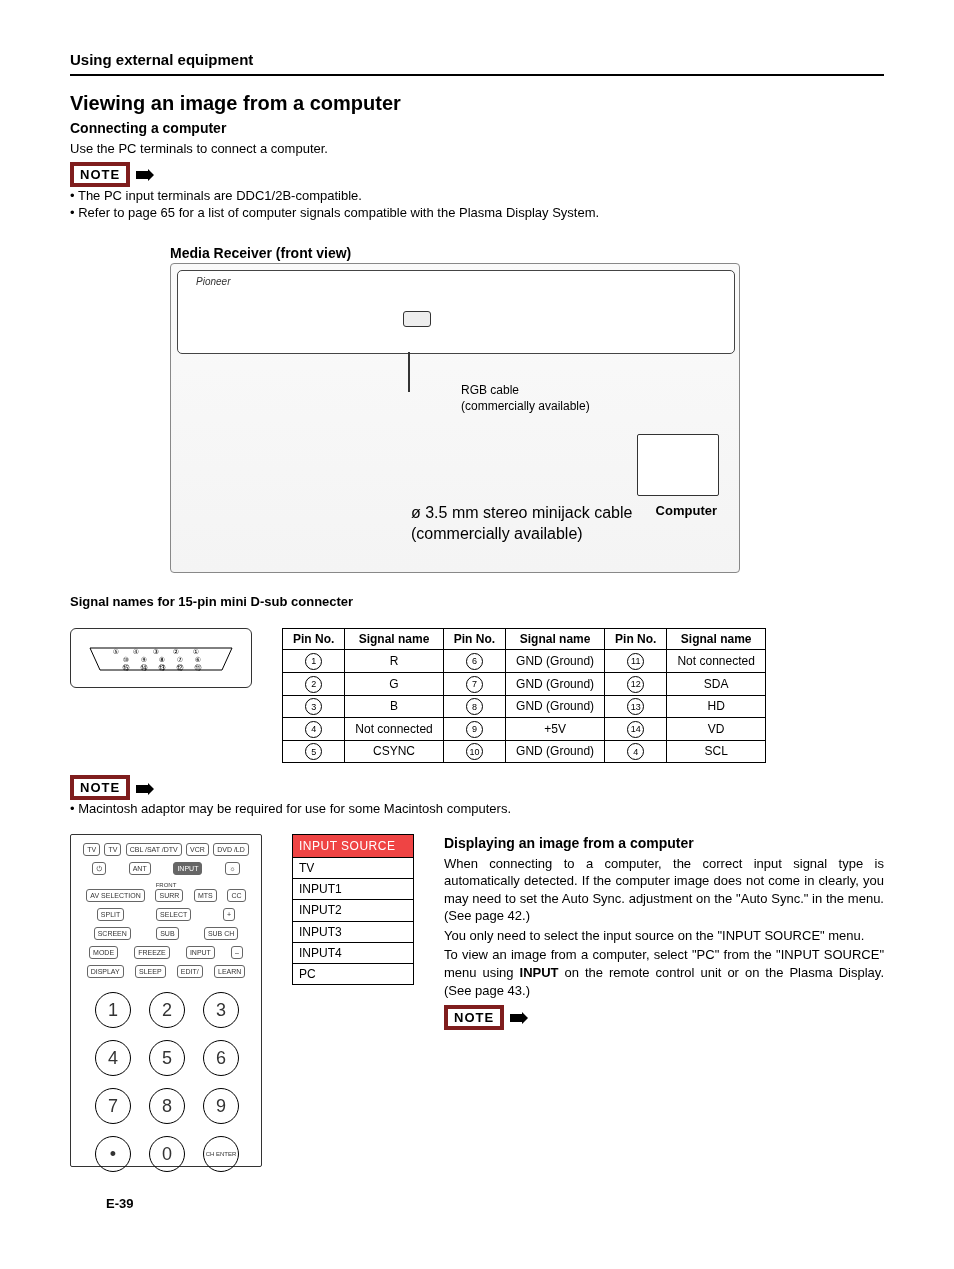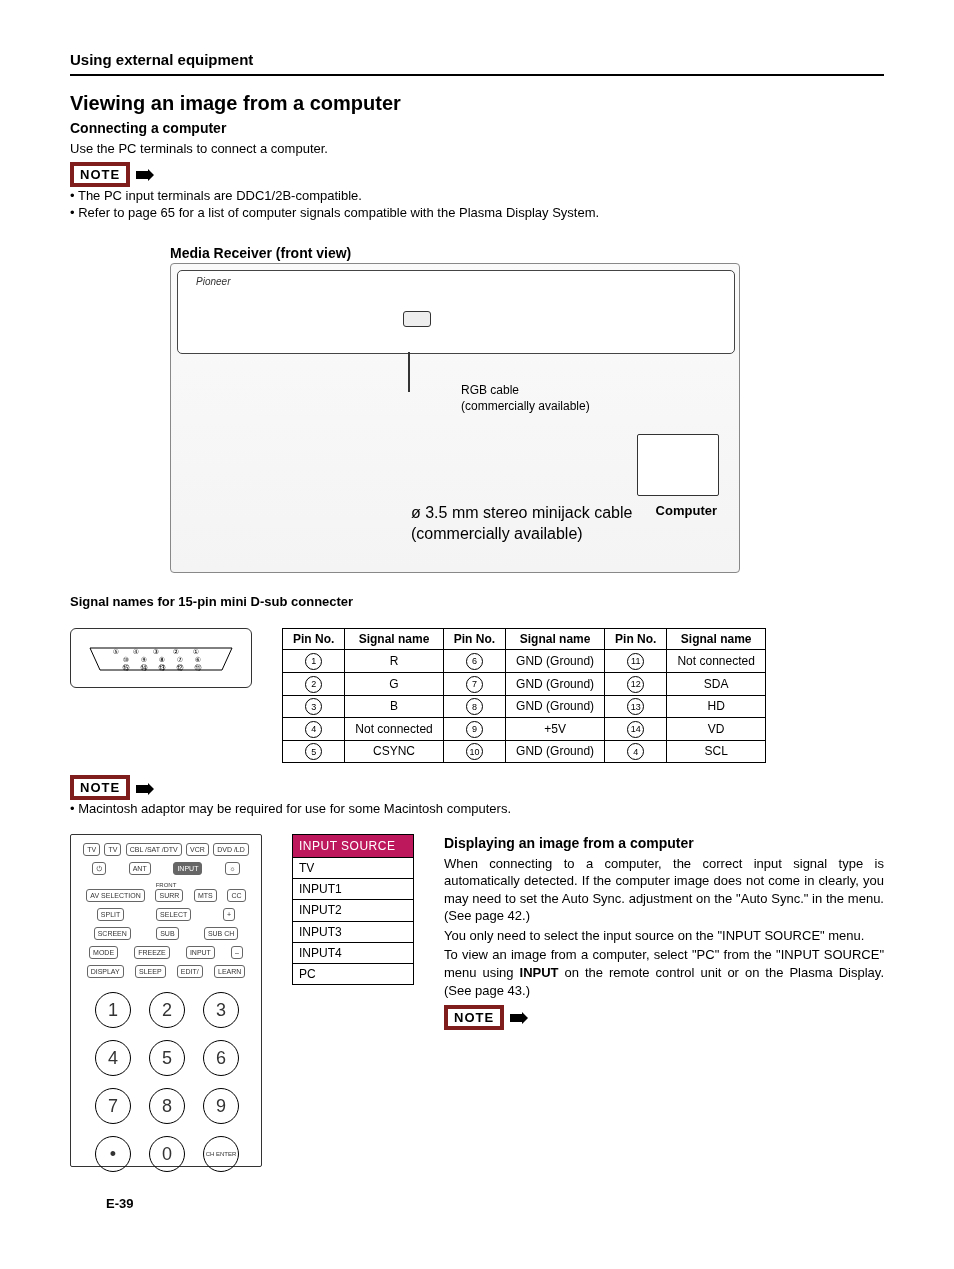--- a/index.html
+++ b/index.html
@@ -150,21 +150,21 @@
     align-items: center; justify-content: center;
     font-size: 18px;
   }
 
   .input-box {
     border: 1px solid #000;
     width: 120px;
     font-size: 12px;
   }
   .input-box .hdr {
-    background: #be185d;
+    background: #ef4444;
     color: #fff;
     padding: 3px 6px;
     letter-spacing: 0.5px;
   }
   .input-box .itm {
     border-top: 1px solid #000;
     padding: 2px 6px;
   }
 
   .right-col {

